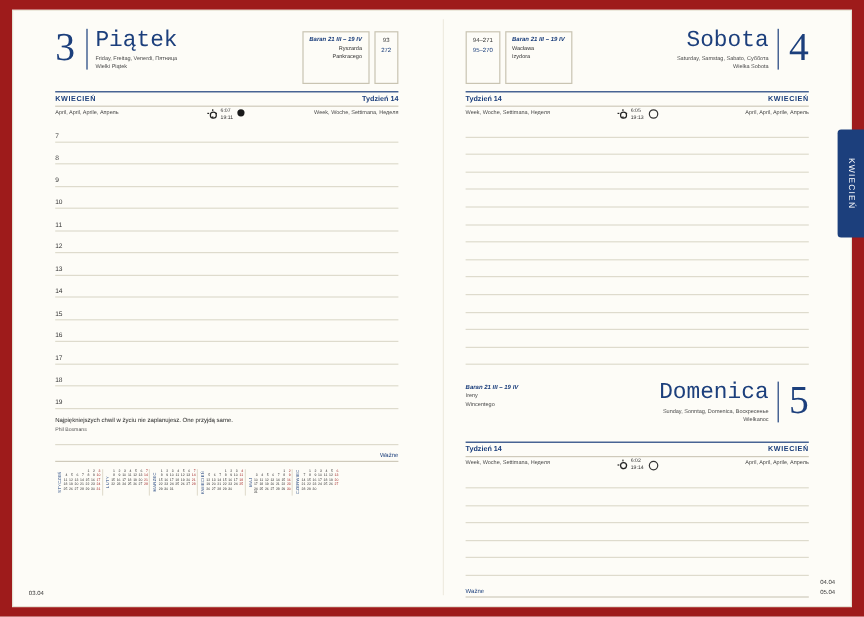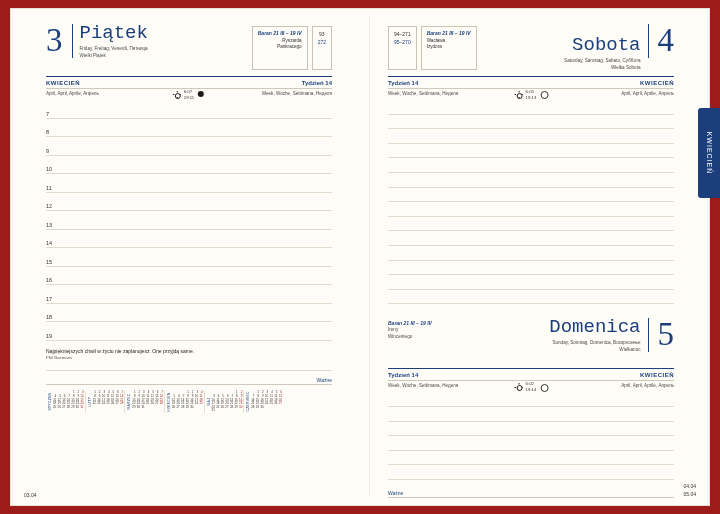--- a/index.html
+++ b/index.html
@@ -640,21 +640,21 @@
           <div class="daynum-box" style="margin-top:2px;">
             <div><span>94</span>–<span>271</span></div>
             <div class="n2"><span>95</span>–<span>270</span></div>
           </div>
           <div class="zodiac-box" style="margin-top:2px; margin-left:4px;">
             <div class="sign">Baran 21 III – 19 IV</div>
             <div>Wacława</div>
             <div>Izydora</div>
           </div>
           <div class="spacer"></div>
-          <div style="text-align:right;margin-top:12px;">
+          <div style="text-align:right;">
             <div class="day-name">Sobota</div>
             <div class="day-sub" style="text-align:right;">
               <div>Saturday, Samstag, Sabato, Суббота</div>
               <div>Wielka Sobota</div>
             </div>
           </div>
           <div class="rule-v" style="margin:0 9px 0 7px;"></div>
           <div class="big-num">4</div>
         </div>
 

